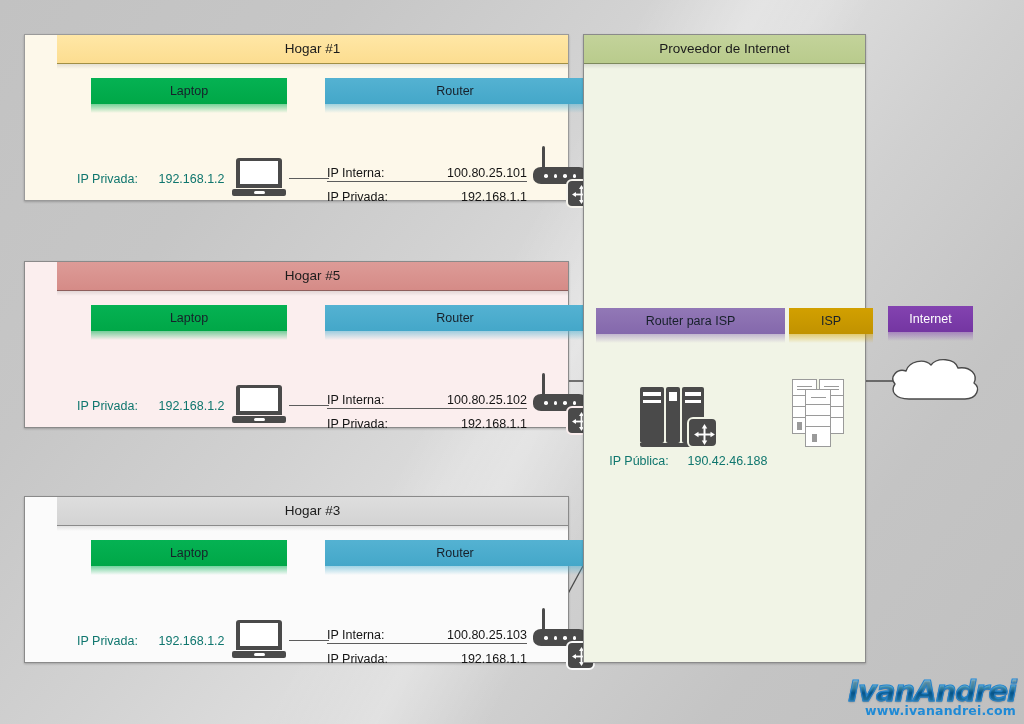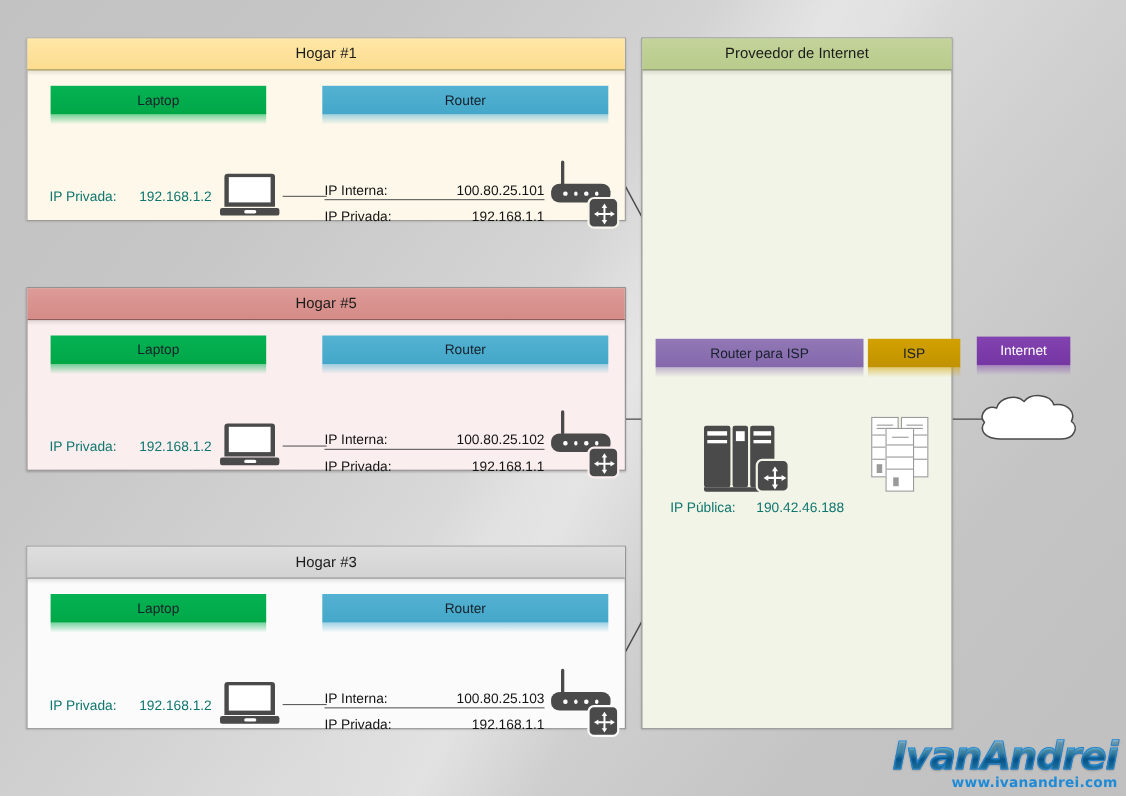--- a/index.html
+++ b/index.html
@@ -55,21 +55,21 @@
     content: "";
     position: absolute;
     left: 0; right: 0; top: 100%;
     height: 6px;
     background: linear-gradient(rgba(0,0,0,.12), rgba(0,0,0,0));
     pointer-events: none;
   }
   .panel-body { position: relative; width: 100%; height: calc(100% - 29px); }
 
   
-  .home { width: 545px; height: 167px; }
+  .home { width: 545px; height: 167px; padding-left: 32px; }
   #home1 { left: 24px;  top: 34px;  }
   #home2 { left: 24px;  top: 261px; }
   #home3 { left: 24px;  top: 496px; }
 
   #home1 .panel-title { background: #ffe49c; border: 1px solid #b5a14e; border-width: 0 0 1px 0; }
   #home1 { background: #fdf8ea; border-color: #9a9a9a; }
   #home1 .panel-title { background: linear-gradient(#ffe7a6, #fcdd90); }
 
   #home2 { background: #fbeeee; }
   #home2 .panel-title { background: linear-gradient(#dd9b97, #d58b87); border-bottom-color: #a06a67; }
@@ -101,21 +101,21 @@
   .chip.green::after  { background: linear-gradient(rgba(5,178,83,.55), rgba(5,178,83,0)); }
   .chip.blue   { background: linear-gradient(#54b2d2, #44a7c9); }
   .chip.blue::after   { background: linear-gradient(rgba(84,178,210,.55), rgba(84,178,210,0)); }
   .chip.purple { background: linear-gradient(#9278b6, #8468ac); }
   .chip.purple::after { background: linear-gradient(rgba(146,120,182,.5), rgba(146,120,182,0)); }
   .chip.gold   { background: linear-gradient(#d2a000, #c19200); }
   .chip.gold::after   { background: linear-gradient(rgba(210,160,0,.5), rgba(210,160,0,0)); }
   .chip.violet { background: linear-gradient(#8343b0, #7436a2); color: #fff; }
   .chip.violet::after { background: linear-gradient(rgba(131,67,176,.5), rgba(131,67,176,0)); }
 
-  .chip-laptop { left: 21px;  top: 14px; width: 196px; text-align: center; }
+  .chip-laptop { left: 34px;  top: 14px; width: 196px; text-align: center; }
   .chip-router { left: 268px; top: 14px; width: 260px; }
 
   
   .ipline { position: absolute; font-size: 12.5px; color: #0f766e; white-space: nowrap; }
   .ipline .lbl { display: inline-block; }
   .ipline .val { display: inline-block; }
 
   .lap-ip { left: 20px; top: 108px; }
   .lap-ip .lbl { width: 78px; }
 
@@ -201,21 +201,21 @@
   .cloud { width: 96px; height: 52px; }
 
   
   #wires { position: absolute; inset: 0; pointer-events: none; }
 
   
   #watermark { position: absolute; right: 8px; bottom: 6px; text-align: right; }
   #wm-text {
     font-family: "DejaVu Sans", sans-serif;
     font-weight: 700; font-style: italic;
-    font-size: 35px; letter-spacing: -1px; line-height: 1;
+    font-size: 29px; letter-spacing: -1px; line-height: 1;
     background: linear-gradient(#bfe9fb 0%, #57c2f0 38%, #0a7fd0 55%, #2ea7e8 78%, #8fd8f7 100%);
     -webkit-background-clip: text; background-clip: text;
     color: transparent;
     -webkit-text-stroke: 1px #2b7fc4;
     text-shadow: 0 1px 2px rgba(0,0,0,.35);
     margin-top: 25px;
   }
   #wm-url {
     font-family: "DejaVu Sans", sans-serif;
     font-weight: 700; font-size: 12.5px; color: #1f8ad6;

